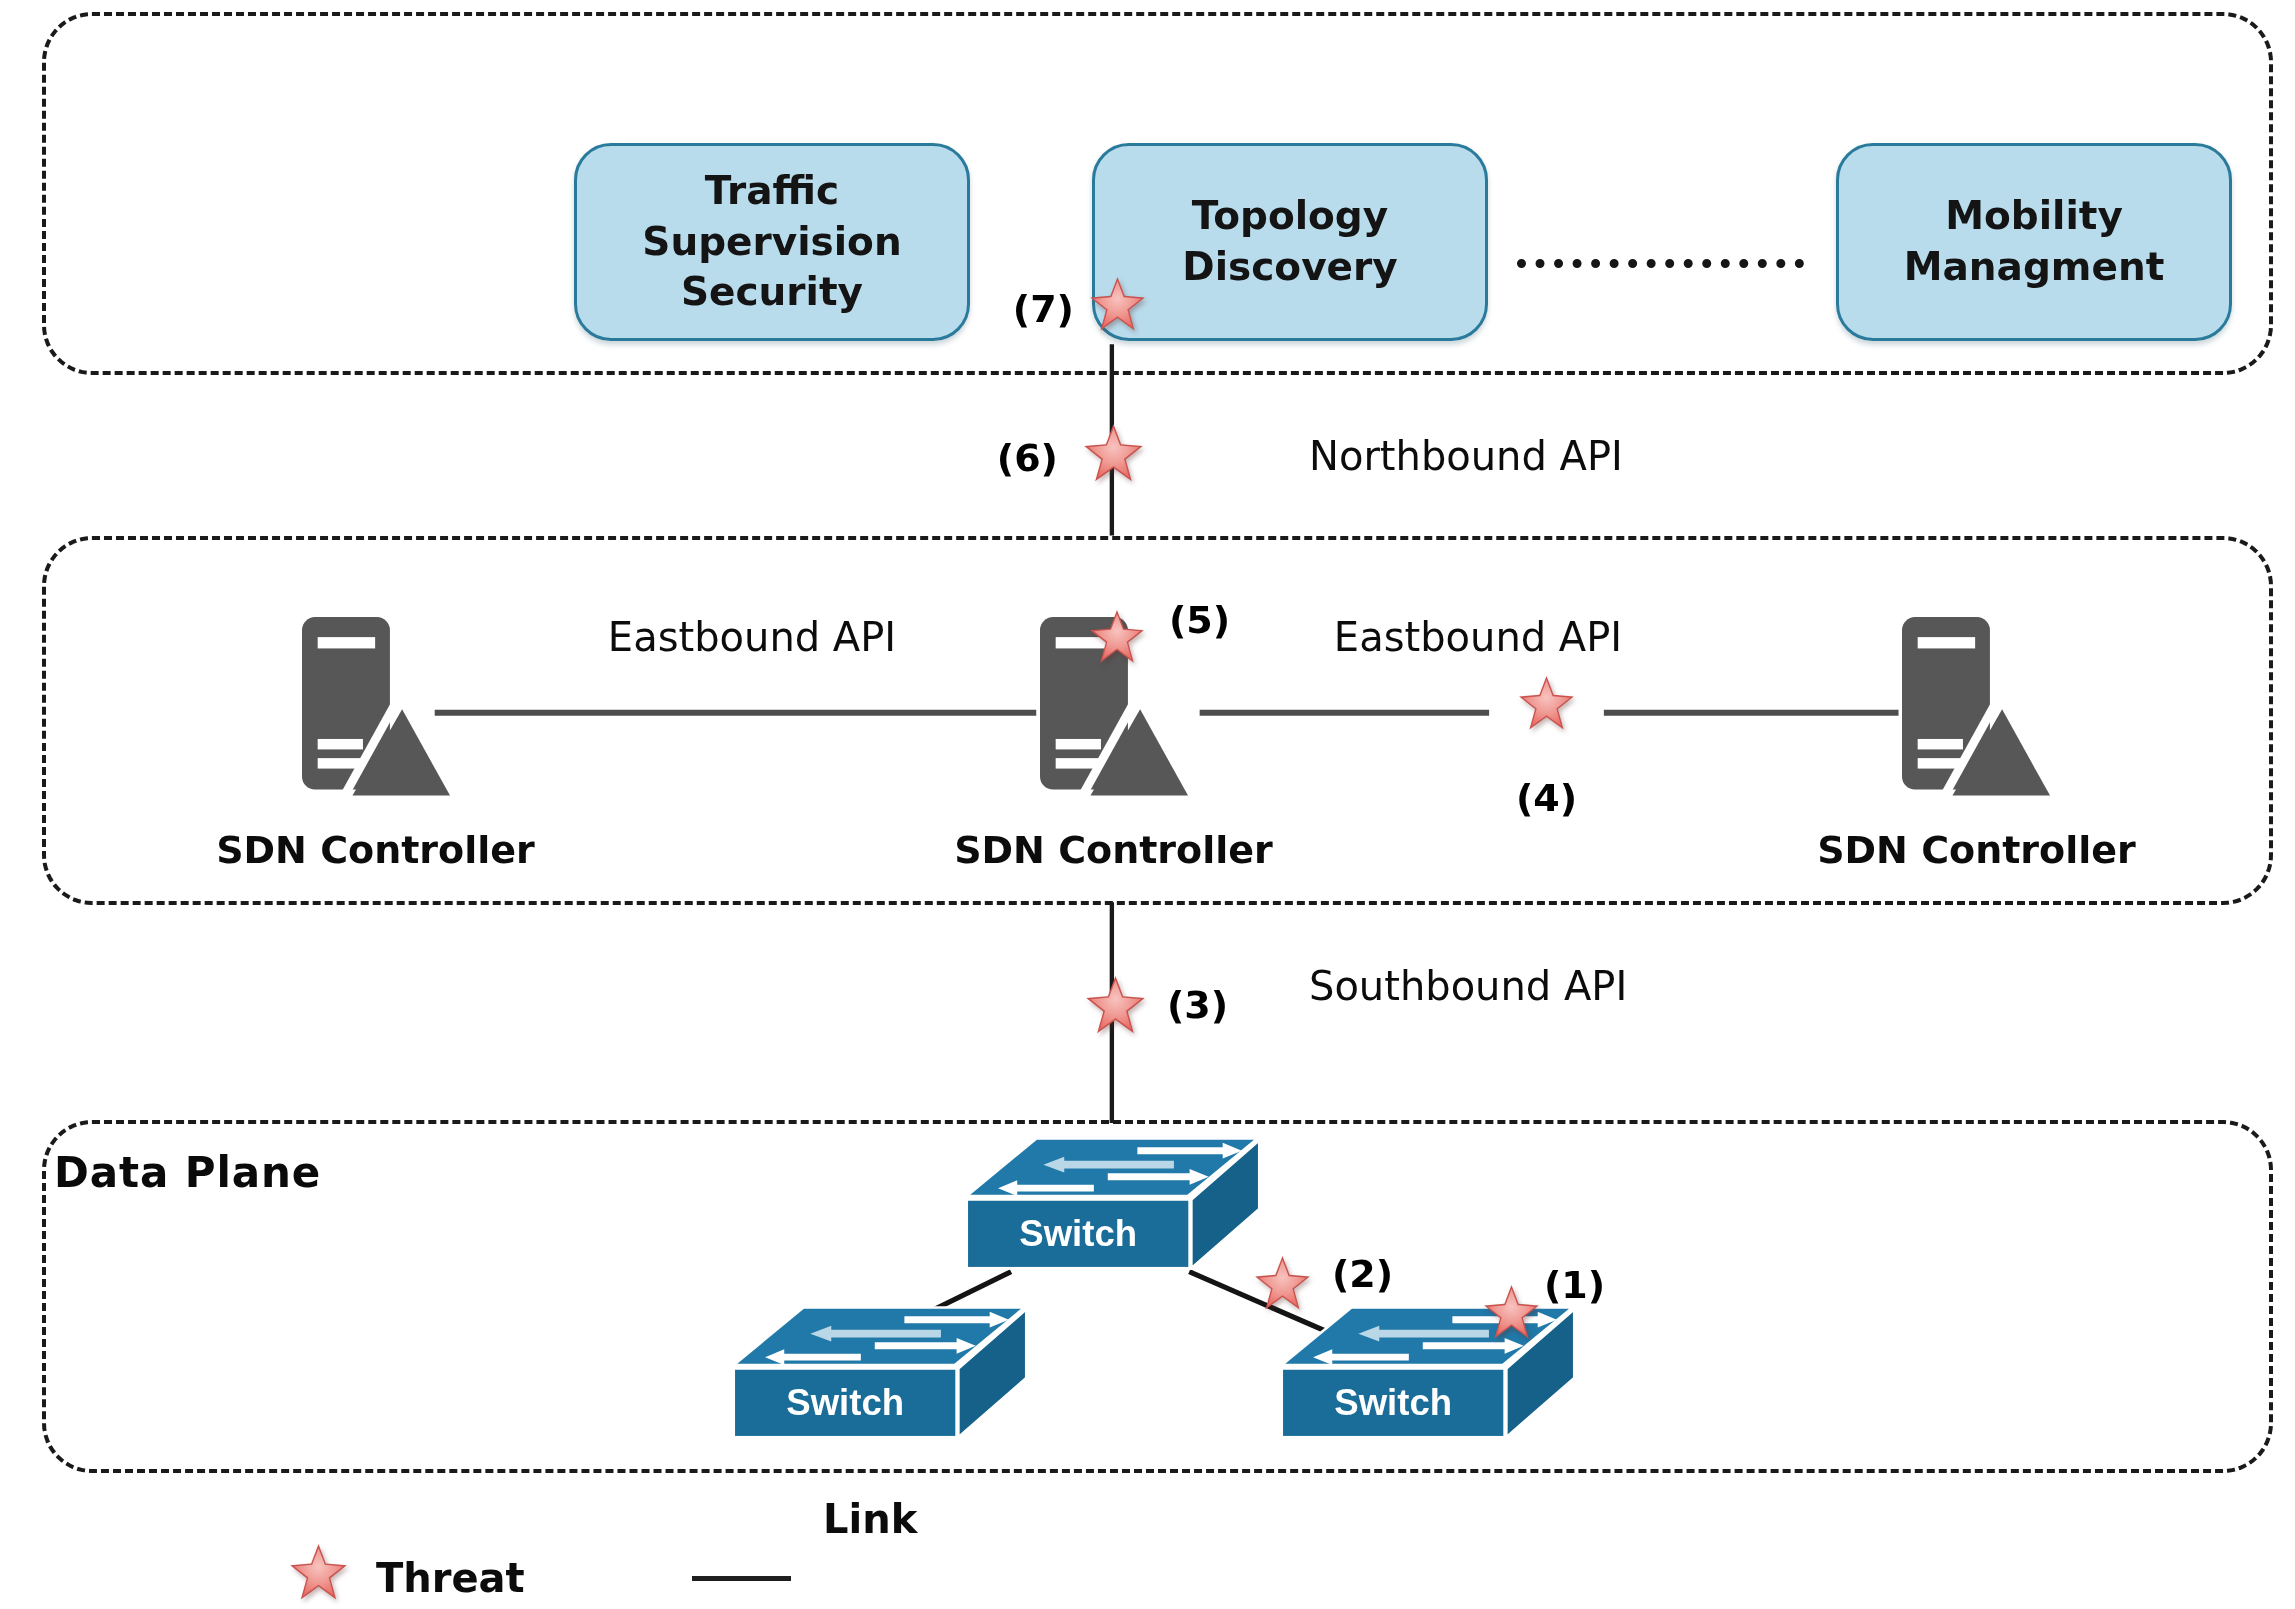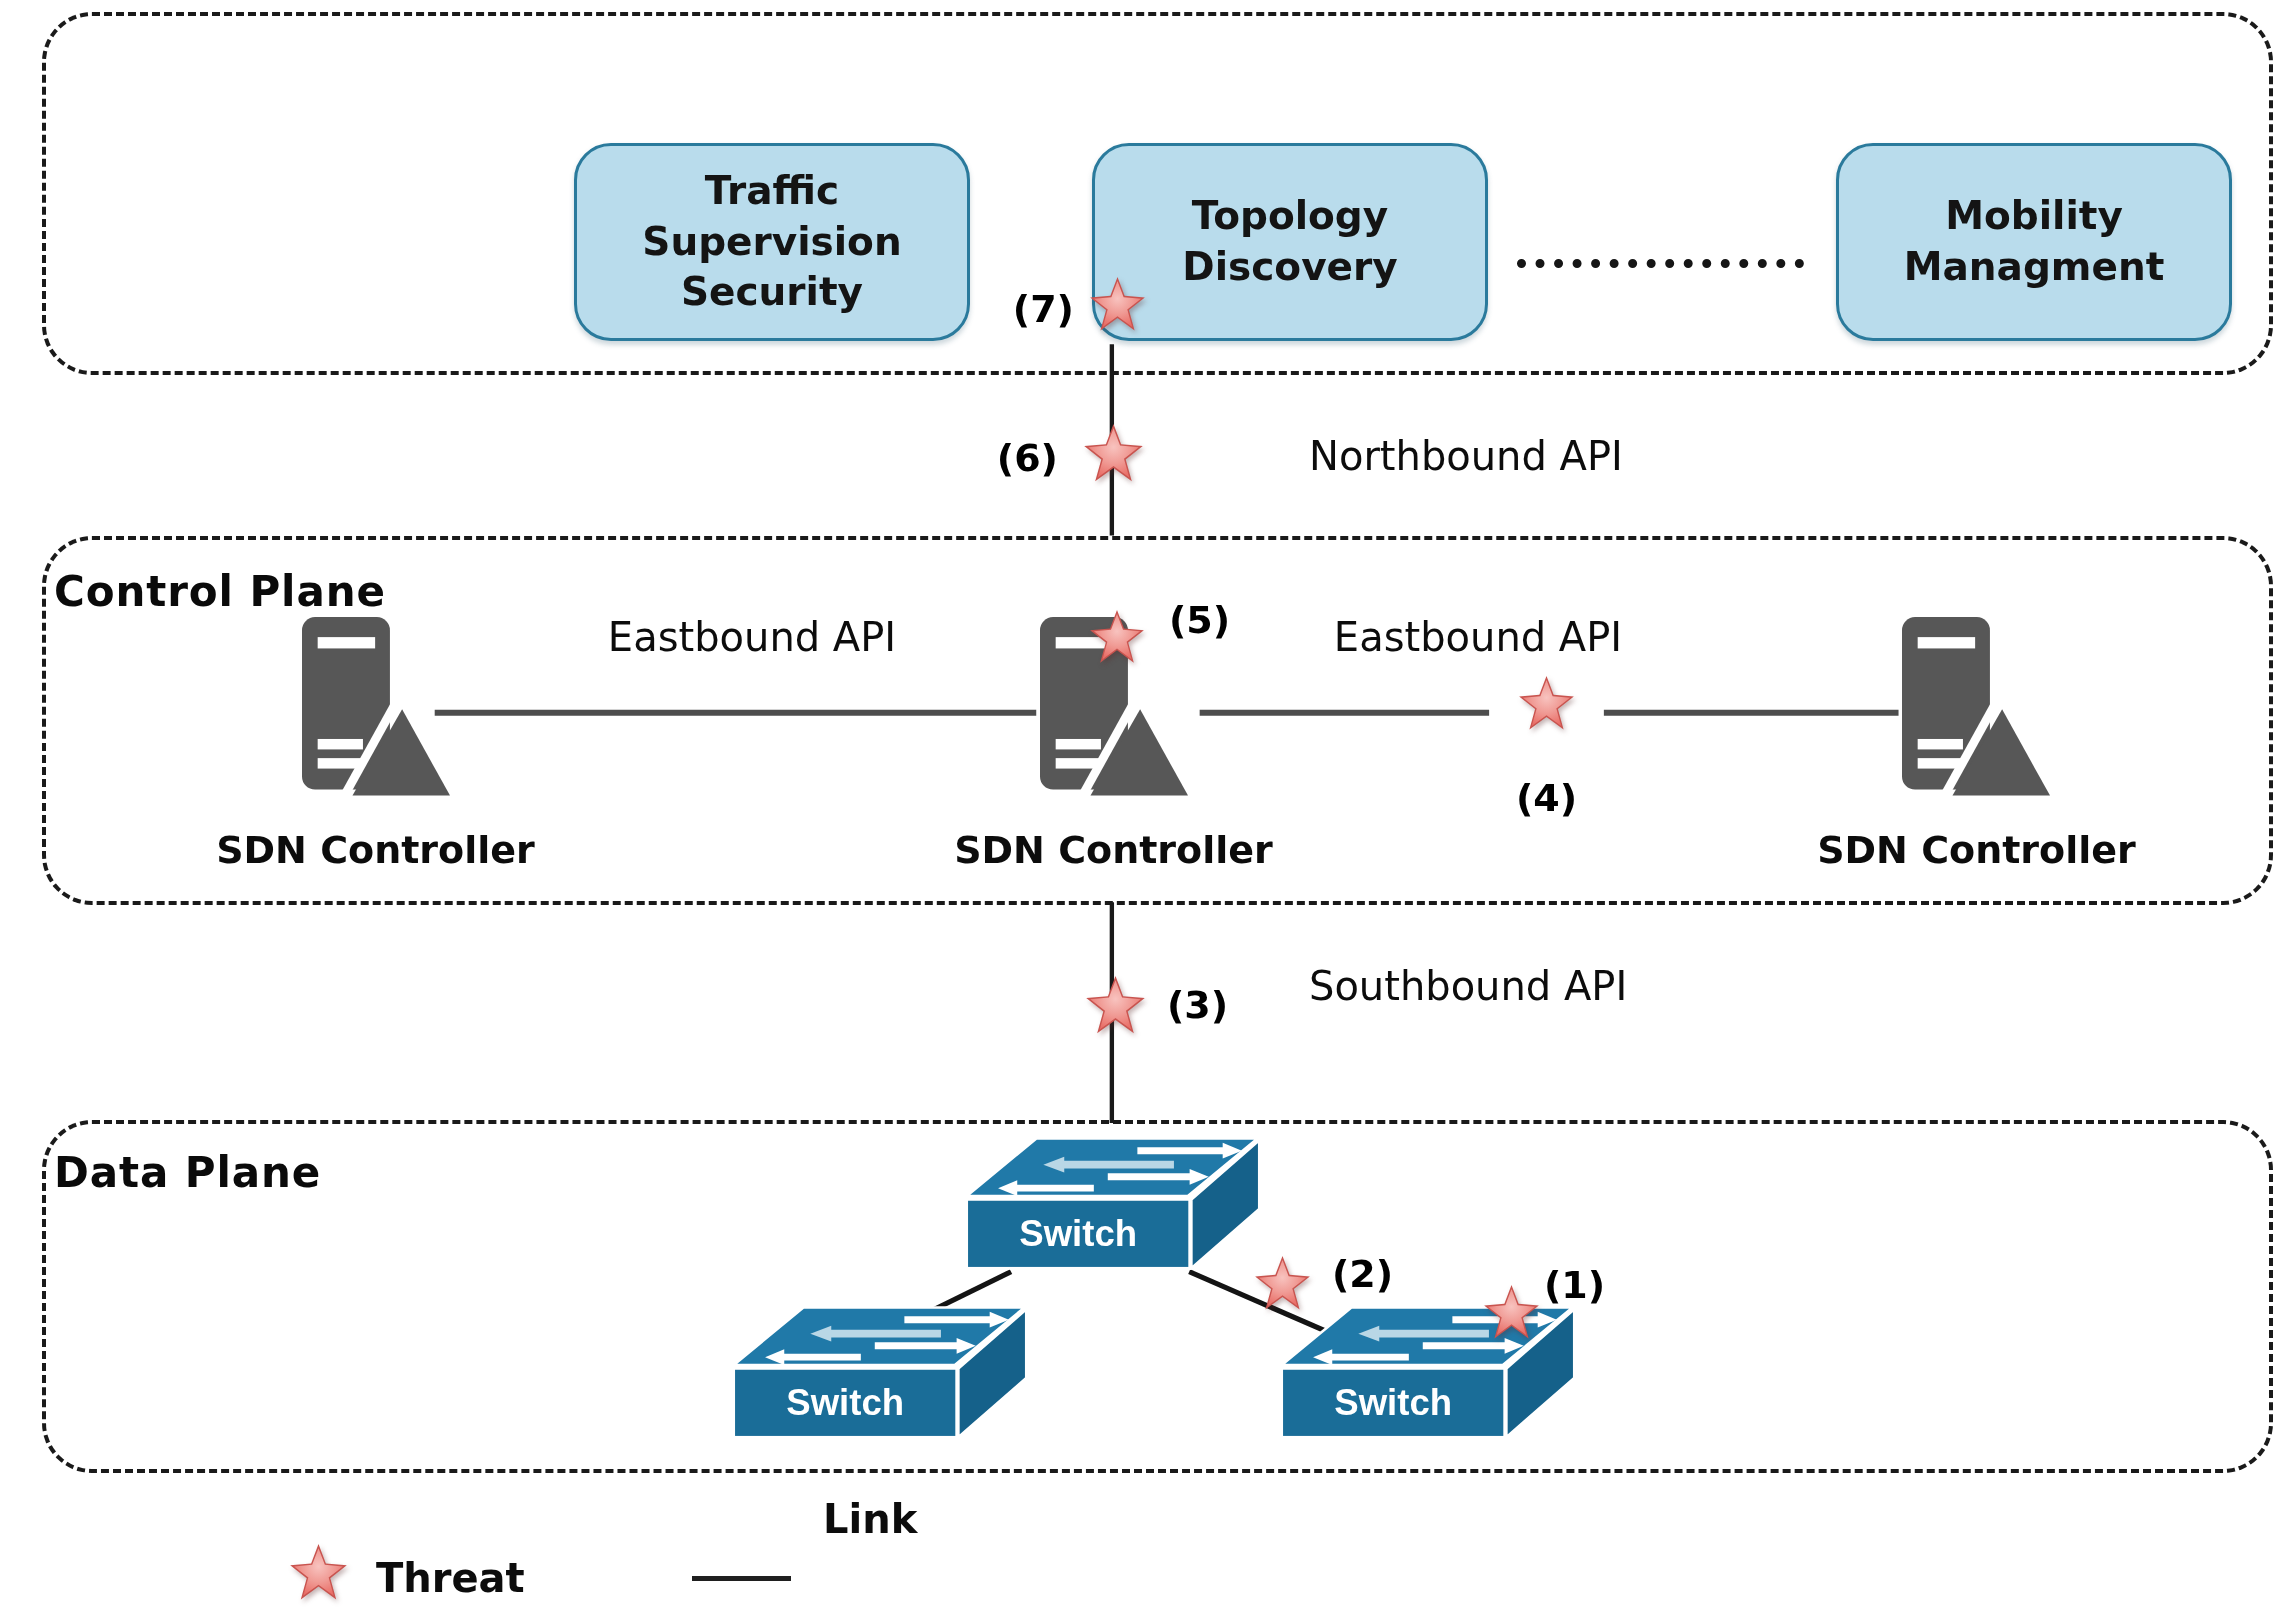--- a/index.html
+++ b/index.html
@@ -84,21 +84,20 @@
       <div class="star-core"></div>
     </div>
 
   <div class="tnum right-align" style="left:958px;top:436px;width:100px;">(6)</div>
   <div class="star" style="left:1083px;top:424px;width:61px;height:61px;">
       <div class="star-core"></div>
     </div>
   <div class="api-label" style="left:1309px;top:433px;">Northbound API</div>
 
   <div class="plane" style="left:42px;top:536px;width:2231px;height:369px;"></div>
-  <div class="plane-title" style="left:54px;top:567px;">Control Plane</div>
 
   <div class="controller" style="left:302px;top:617px;">
     <svg width="148" height="183" viewBox="0 0 170 210">
       <rect x="0" y="0" width="101" height="198" rx="15" style="fill:var(--controller-gray,#575757)"></rect>
       <rect x="18" y="23" width="66" height="13" fill="#ffffff"></rect>
       <rect x="18" y="140" width="52" height="12" fill="#ffffff"></rect>
       <rect x="18" y="162" width="52" height="12" fill="#ffffff"></rect>
       <line x1="108" y1="98" x2="46" y2="210" stroke="#ffffff" stroke-width="10"></line>
       <polygon points="115,106 170,205 58,205" style="fill:var(--controller-gray,#575757)"></polygon>
     </svg>

